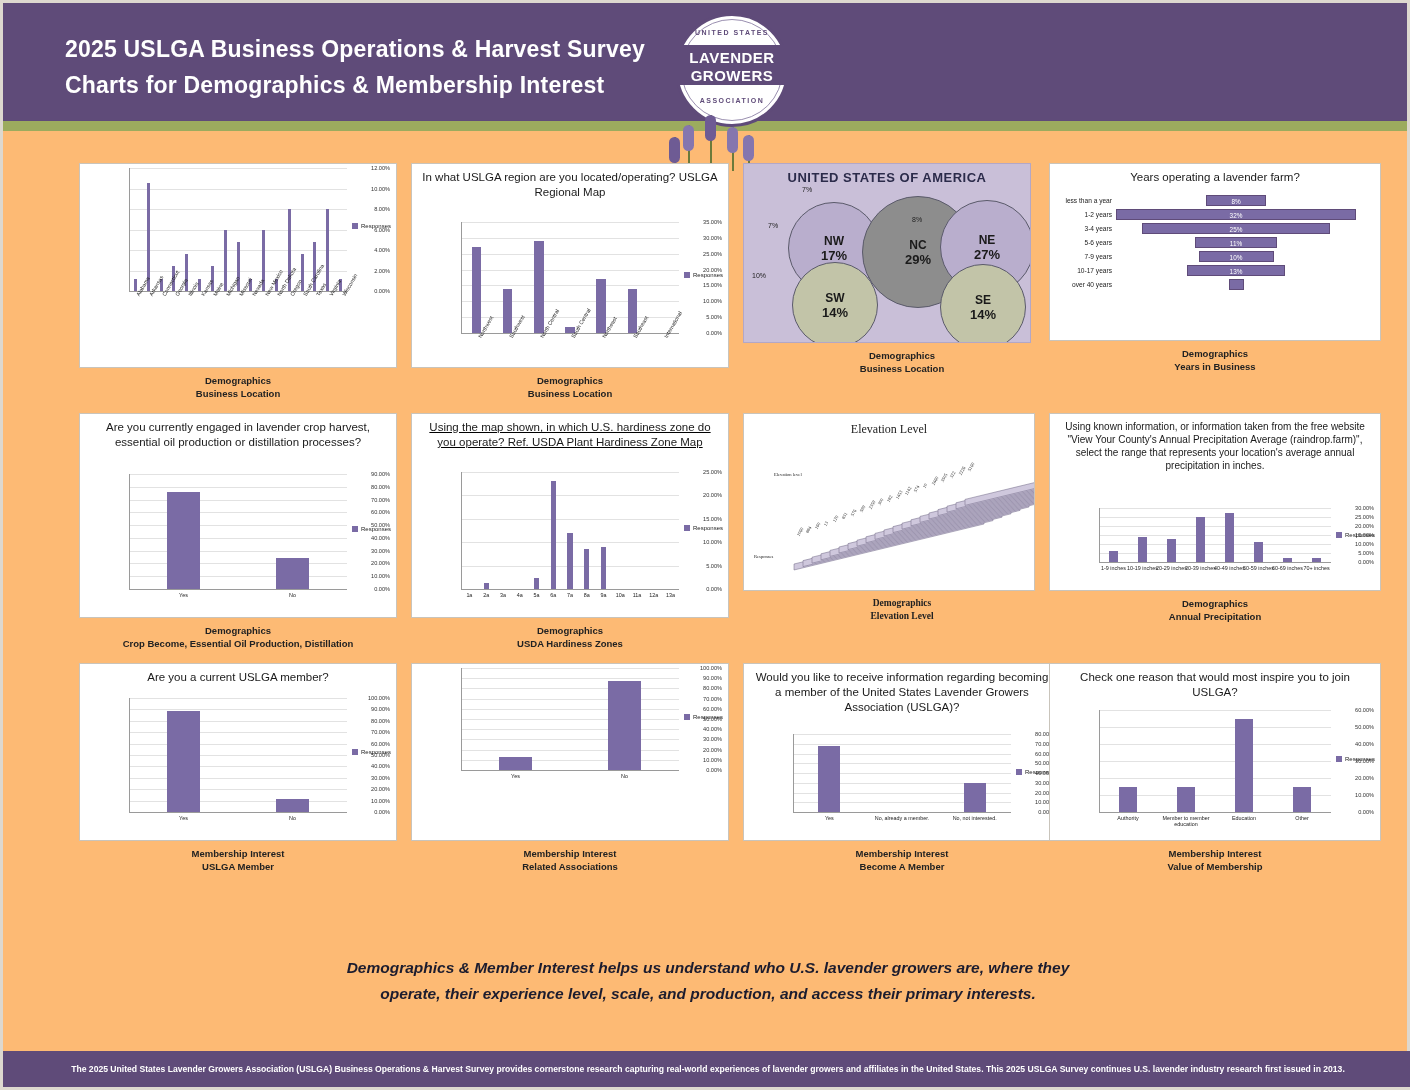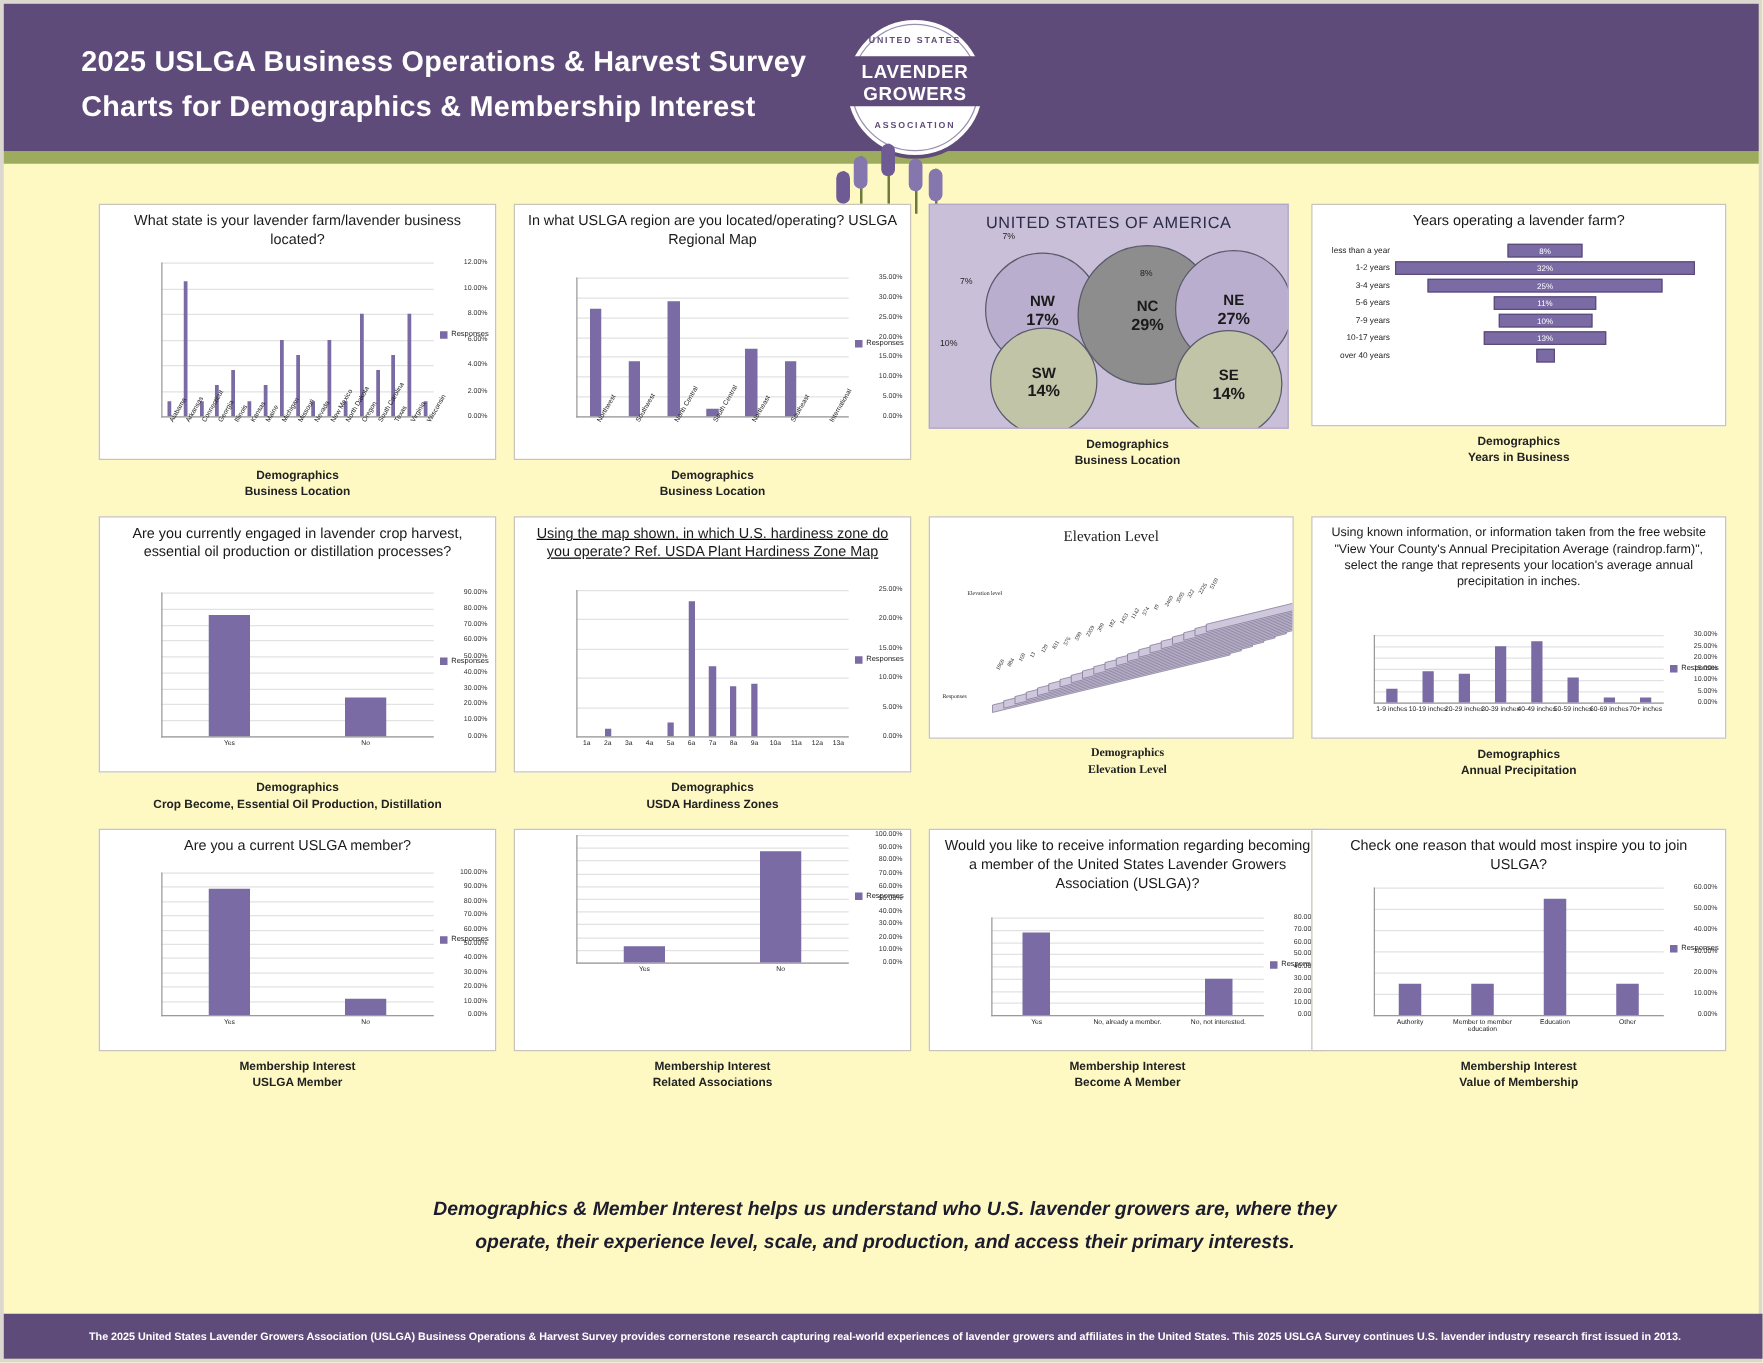--- a/index.html
+++ b/index.html
@@ -1,17 +1,17 @@
 <!DOCTYPE html>
 <html><head>
 <meta charset="utf-8">
 <style>
   html,body{margin:0;padding:0;}
   body{width:1410px;height:1090px;background:#f3f0ea;font-family:"Liberation Sans",sans-serif;overflow:hidden;}
-  .page{position:relative;width:1410px;height:1090px;background:#fef9c3;box-sizing:border-box;border:3px solid #ddd8cf;}
+  .page{position:relative;width:1410px;height:1090px;background:#fdba74;box-sizing:border-box;border:3px solid #ddd8cf;}
 
   
   .header{position:relative;height:118px;background:#5f4b79;}
   .header-title{position:absolute;left:62px;top:28px;color:#ffffff;font-size:23px;font-weight:bold;line-height:36px;letter-spacing:.2px;}
   .header-rule{height:10px;background:#9cab5e;}
   .logo{position:absolute;left:664px;top:8px;width:130px;height:130px;}
   .logo-circle{position:absolute;left:8px;top:2px;width:114px;height:114px;border-radius:50%;background:#ffffff;border:3px solid #5f4b79;box-sizing:border-box;}
   .logo-inner{position:absolute;left:14px;top:8px;width:102px;height:102px;border-radius:50%;background:#fff;border:1px solid #9a8fb0;box-sizing:border-box;}
   .logo-band{position:absolute;left:8px;top:34px;width:114px;height:40px;background:#5f4b79;}
   .logo-txt{position:absolute;width:130px;text-align:center;color:#5f4b79;font-weight:bold;}
@@ -38,21 +38,21 @@
   .baseline{position:absolute;left:44px;right:8px;height:1px;background:#9a9a9a;}
   .vaxis{position:absolute;top:0;bottom:0;width:1px;background:#9a9a9a;left:44px;}
   .bars{position:absolute;left:44px;right:8px;bottom:0;top:0;}
   .bar{position:absolute;bottom:0;background:#7a6ba5;}
   .xtick{position:absolute;font-size:5.4px;color:#222;white-space:nowrap;transform-origin:left top;}
   .legend{position:absolute;font-size:6px;color:#222;display:flex;align-items:center;gap:3px;}
   .legend .sw{width:6px;height:6px;background:#7a6ba5;display:inline-block;}
 
   
   .mappanel{background:#c9bfd8;border:1px solid #b3a7c6;position:relative;overflow:hidden;}
-  .map-title{position:absolute;top:6px;width:100%;text-align:center;font-size:13px;font-weight:normal;color:#2b2b4a;letter-spacing:.5px;}
+  .map-title{position:absolute;top:6px;width:100%;text-align:center;font-size:13px;font-weight:bold;color:#2b2b4a;letter-spacing:.5px;}
   .bubble{position:absolute;border-radius:50%;display:flex;flex-direction:column;align-items:center;justify-content:center;font-weight:bold;color:#1a1a1a;}
   .bub-lbl{font-size:12px;}
   .bub-val{font-size:13px;}
   .pct-note{position:absolute;font-size:7px;color:#222;}
 
   
   .hbar-row{position:relative;height:13px;margin:1px 0;}
   .hb-lbl{position:absolute;left:0;top:0;width:62px;text-align:right;font-size:6.6px;color:#222;line-height:13px;}
   .hb-wrap{position:absolute;left:66px;right:6px;top:0;height:13px;}
   .hb{position:absolute;top:1px;height:11px;background:#7a6ba5;border:1px solid #5f4b79;box-sizing:border-box;color:#fff;font-size:6.4px;text-align:center;line-height:11px;}
@@ -97,21 +97,20 @@
         <div class="lav-bud" style="left: 26px; top: 22px; background: rgb(110, 91, 148);"></div>
         <div class="lav-stem" style="left: 105px; top: 20px; height: 36px;"></div>
         <div class="lav-bud" style="left: 100px; top: 20px; background: rgb(133, 118, 174);"></div>
       </div>
   </div>
   <div class="header-rule"></div>
 
   <div class="grid" id="grid">
       <div class="cell c0" style="position: absolute; top: 0px;">
         <div class="panel" style="width: 318px; height: 205px;">
-          <div class="ptitle" style="min-height: 34px;">What state is your lavender farm/lavender business located?</div>
           <div class="plot" style="position: relative; width: 308px; height: 157px; margin: 0px 5px;">
             <div class="gridline" style="top: 127px; right: 46px;"></div>
             <div class="ylab" style="top: 127px;">0.00%</div>
             <div class="gridline" style="top: 106.5px; right: 46px;"></div>
             <div class="ylab" style="top: 106.5px;">2.00%</div>
             <div class="gridline" style="top: 86px; right: 46px;"></div>
             <div class="ylab" style="top: 86px;">4.00%</div>
             <div class="gridline" style="top: 65.5px; right: 46px;"></div>
             <div class="ylab" style="top: 65.5px;">6.00%</div>
             <div class="gridline" style="top: 45px; right: 46px;"></div>

